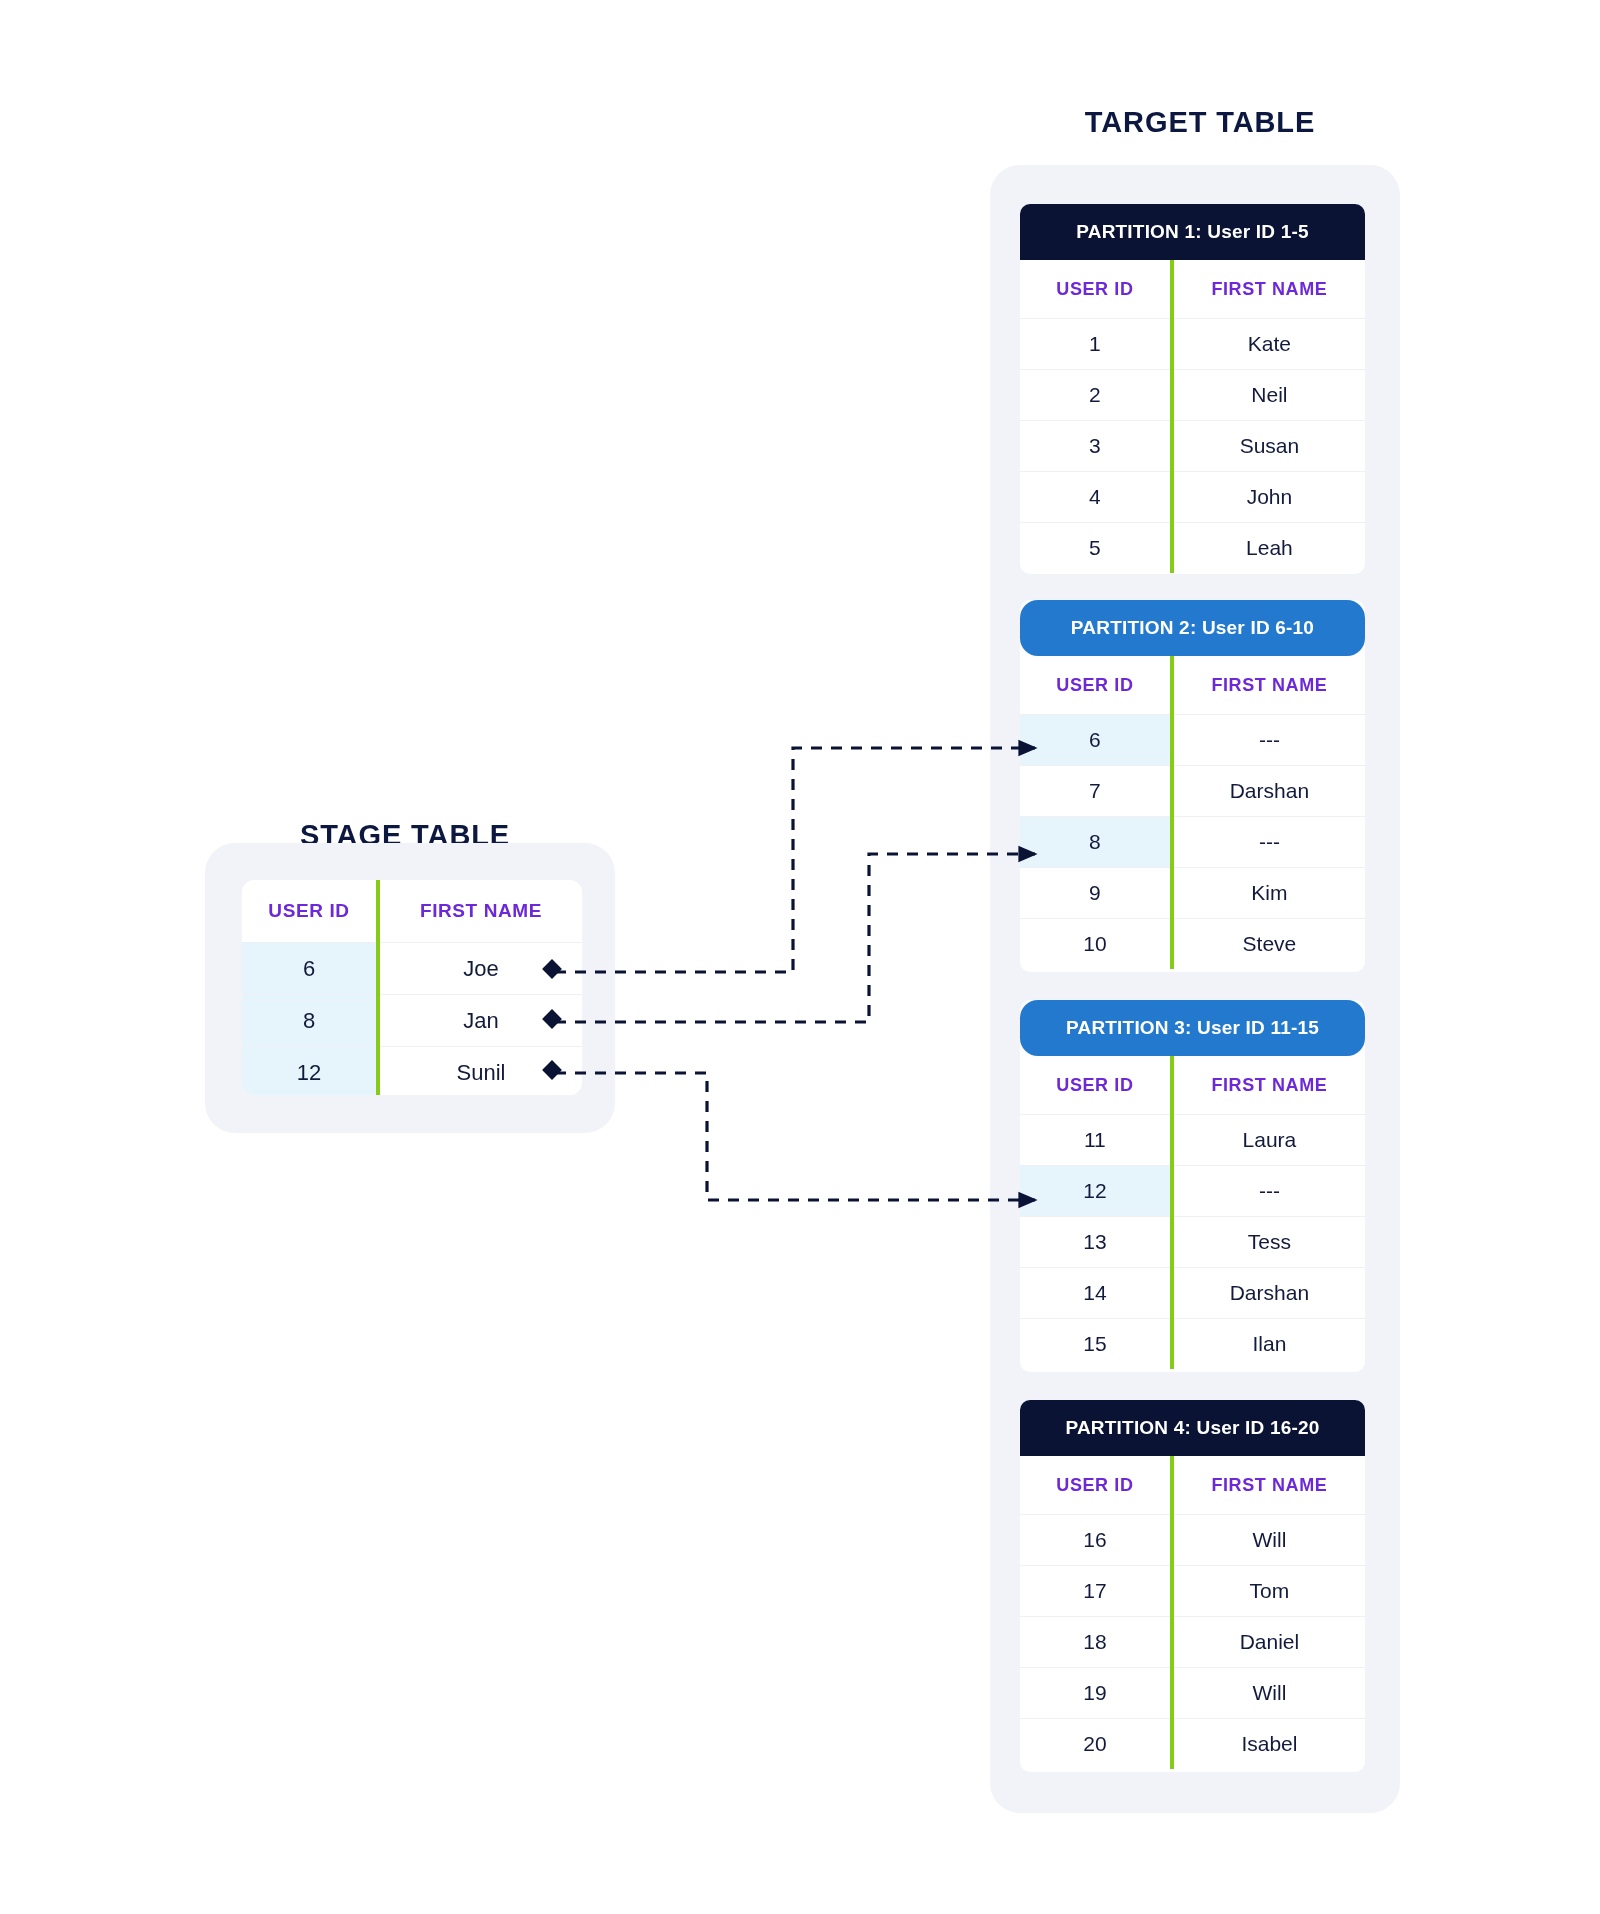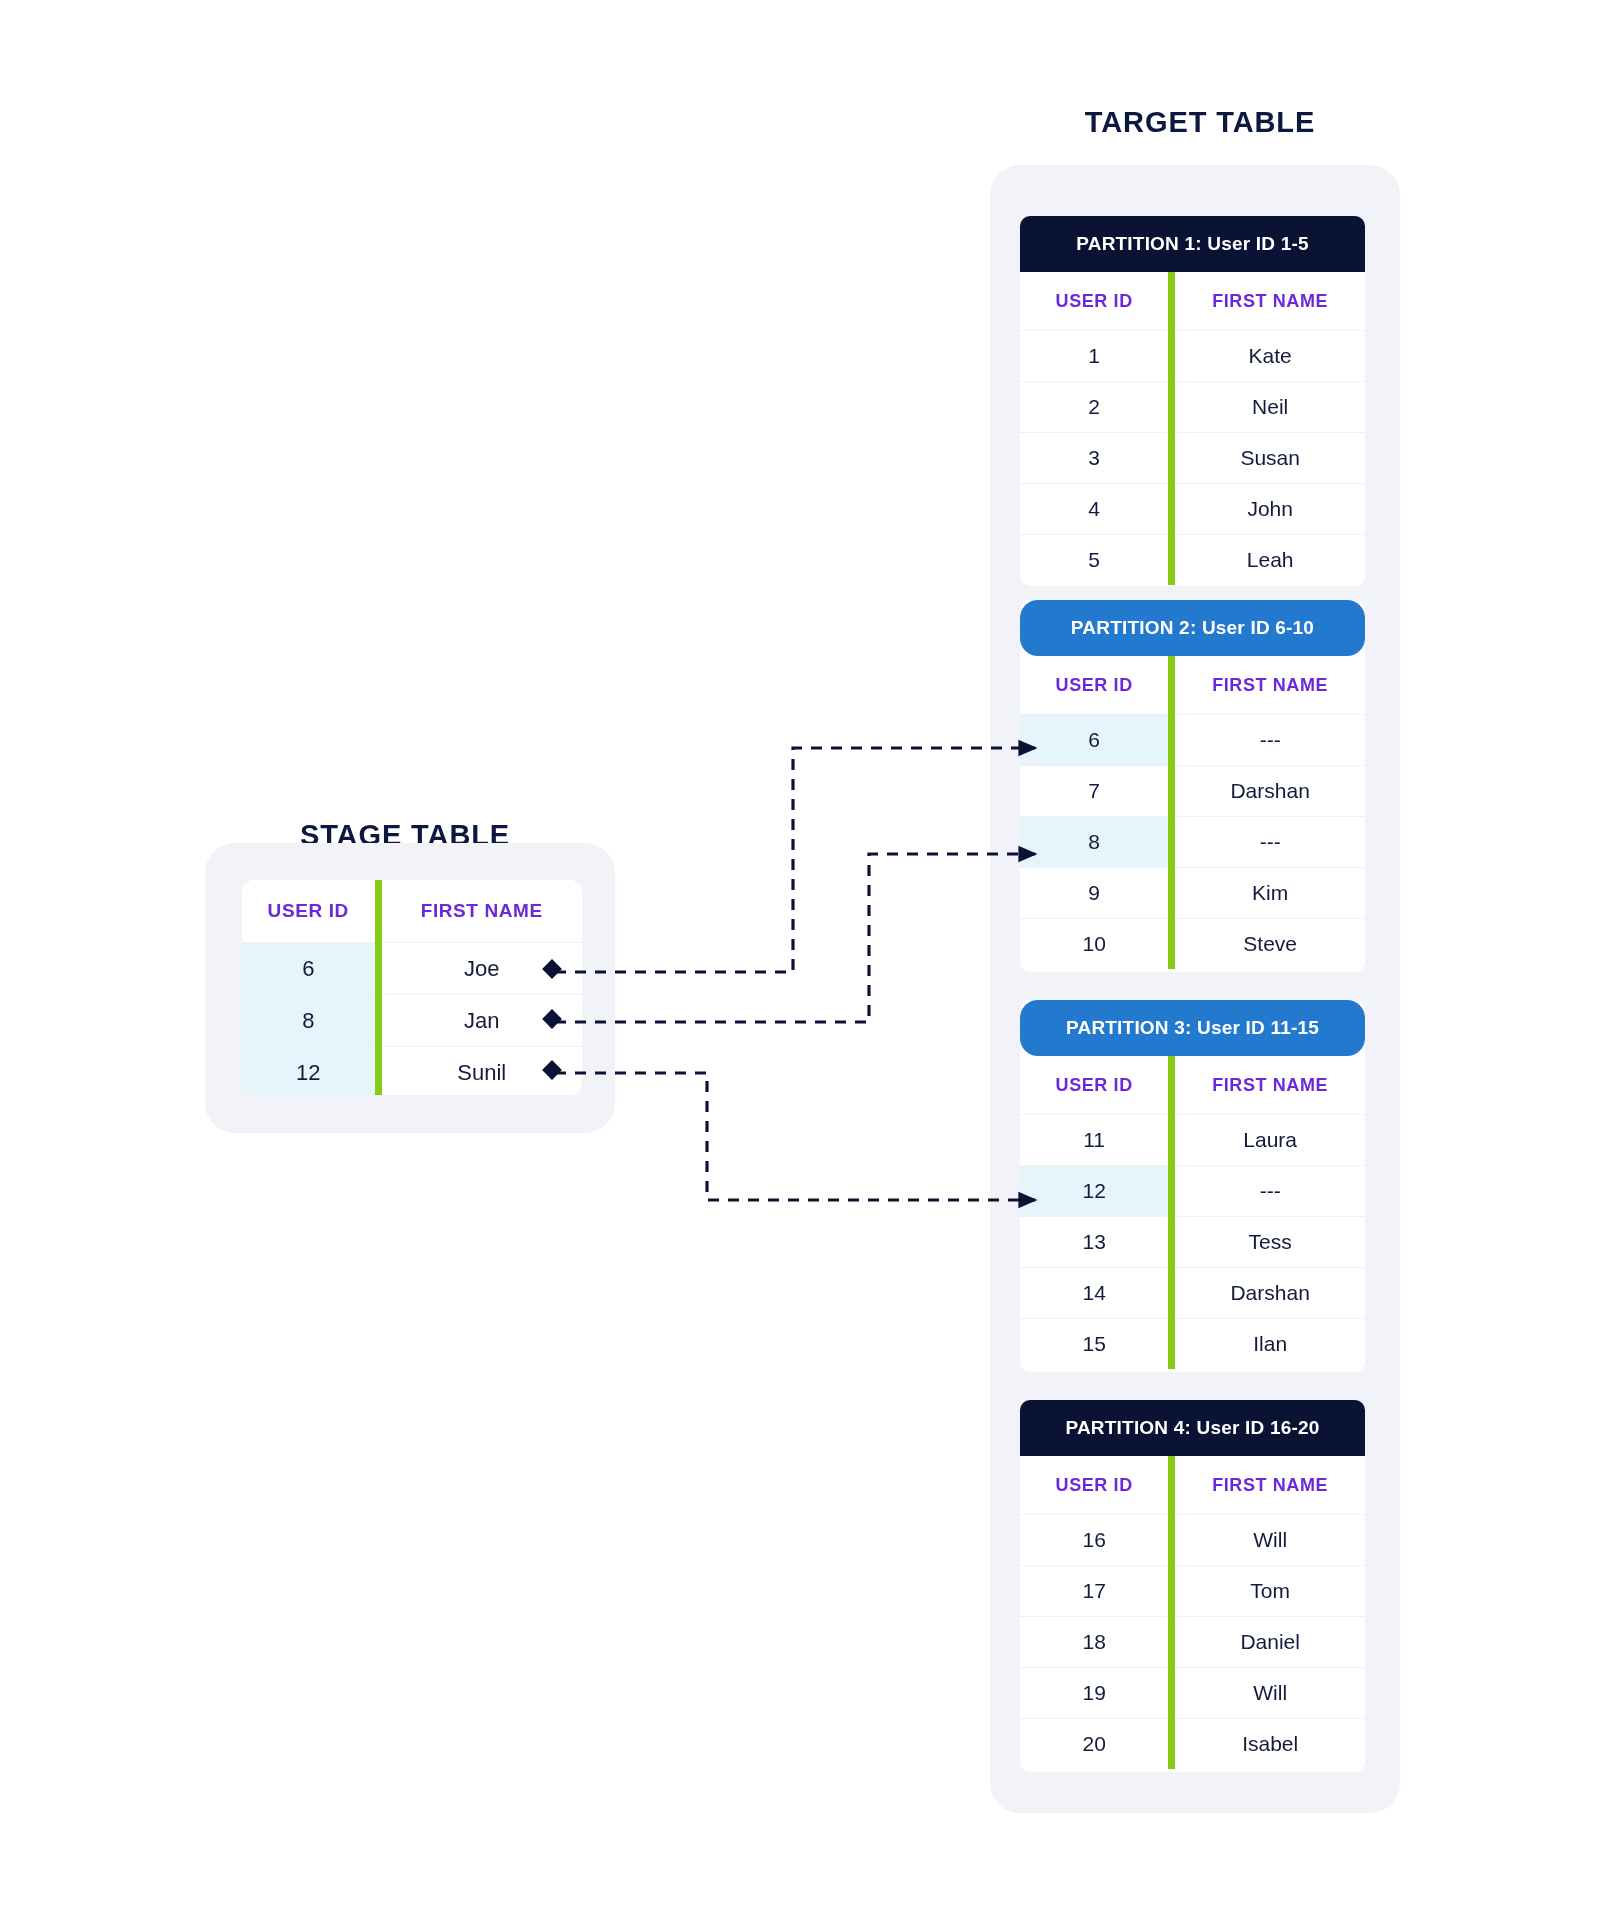--- a/index.html
+++ b/index.html
@@ -48,21 +48,21 @@
   #stage-card { left: 242px; top: 880px; width: 340px; height: 215px; }
 
   .partition-card {
     position: absolute;
     left: 1020px;
     width: 345px;
     background: #ffffff;
     border-radius: 10px;
     overflow: hidden;
   }
-  #partition-1 { top: 216px;  height: 370px; }
+  #partition-1 { top: 204px;  height: 370px; }
   #partition-2 { top: 600px;  height: 372px; }
   #partition-3 { top: 1000px; height: 372px; }
   #partition-4 { top: 1400px; height: 372px; }
 
   
   .partition-header {
     height: 56px;
     line-height: 56px;
     text-align: center;
     font-size: 19px;
@@ -98,21 +98,21 @@
     text-align: center;
     border-top: 1px solid #eef0f6;
     white-space: nowrap;
   }
   table.dt .col-id   { width: 44%; }
   table.dt .col-name { width: 56%; }
 
   
   table.dt th.col-name-h,
   table.dt td.cell-name {
-    border-left: 7px solid #84cc16;
+    border-left: 4px solid #84cc16;
   }
 
   td.hl { background: #e6f4fc; }
   tr.first-row td { border-top: 1px solid #eef0f6; }
 
   
   #stage-card table.dt th { height: 62px; font-size: 19px; }
   #stage-card table.dt td { height: 51px; font-size: 22px; }
   #stage-card table.dt .col-id   { width: 40%; }
   #stage-card table.dt .col-name { width: 60%; }

